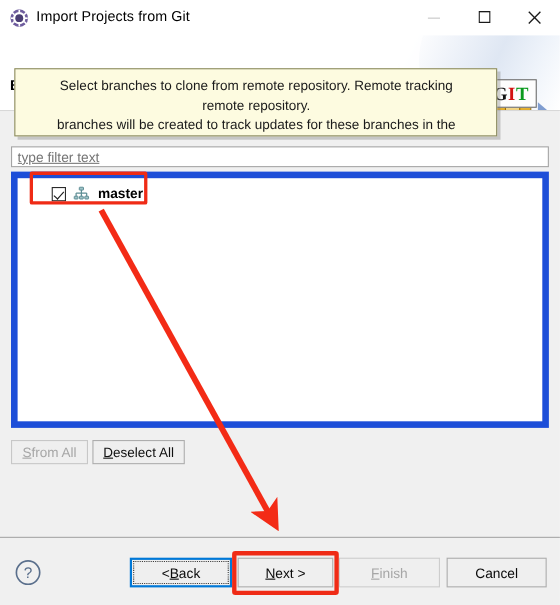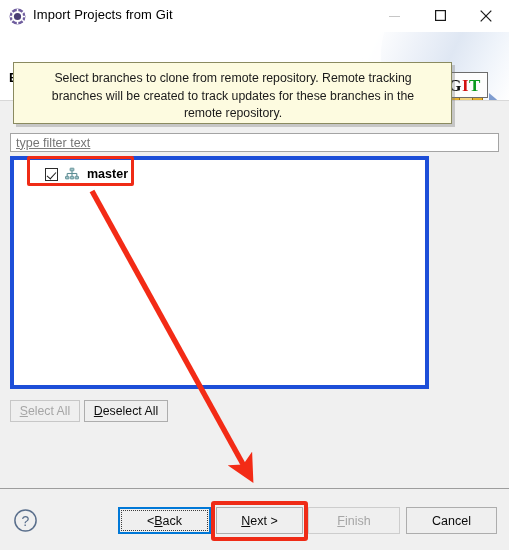--- a/index.html
+++ b/index.html
@@ -109,22 +109,22 @@
     background:#ffffff;border:1px solid #a4a4a4;box-sizing:border-box;
     font-family:"Liberation Sans","DejaVu Sans",sans-serif;
     font-size:12.5px;color:#7b7b7b;
     padding:0 0 0 5px;line-height:17px;
     outline:none;
     text-decoration:underline;
   }
 
   
   #tree{
-    position:absolute;left:10px;top:156px;width:419px;height:233px;
-    background:#ffffff;border:4px solid #1d4ed8;box-sizing:border-box;
+    position:absolute;left:10px;top:156px;width:489px;height:233px;
+    background:#ffffff;border:6px solid #1d4ed8;box-sizing:border-box;
   }
   #tree-row{
     position:absolute;left:1px;top:3px;width:200px;height:22px;
     display:flex;align-items:center;
   }
   #row-check{
     width:13px;height:13px;border:1px solid #2b2b2b;background:#ffffff;
     margin-left:30px;position:relative;box-sizing:border-box;flex:0 0 auto;
   }
   #row-check:after{
@@ -254,22 +254,22 @@
   <div id="git-logo">
     <span class="g">G</span>
       <span class="i">I</span>
       <span class="t">T</span>
   </div>
 </div>
 <div id="header-sep"></div>
 
 <div id="info-panel">
   <div class="line">Select branches to clone from remote repository. Remote tracking</div>
+  <div class="line">remote repository.</div>
   <div class="line">branches will be created to track updates for these branches in the</div>
-  <div class="line">remote repository.</div>
 </div>
 
 <input id="filter-input" type="text" placeholder="type filter text" style="">
 
 <div id="tree">
   <div id="tree-row">
     <span id="row-check"></span>
     <svg id="branch-icon" viewBox="0 0 16 14">
       <g stroke="#5d8d94" stroke-width="1.1" fill="none">
         <path d="M3.2 6.5 H12.8"></path>
@@ -284,21 +284,21 @@
         <rect x="6.3" y="9.4" width="3.4" height="2.5" rx="0.4"></rect>
         <rect x="11.1" y="9.4" width="3.4" height="2.5" rx="0.4"></rect>
       </g>
     </svg>
     <span id="row-label">master</span>
   </div>
 </div>
 
 <div class="sbtn disabled" id="btn-select-all">
   <span class="mn">S</span>
-    <span>elect All</span>
+    <span>from All</span>
 </div>
 <div class="sbtn" id="btn-deselect-all">
   <span class="mn">D</span>
     <span>eselect All</span>
 </div>
 
 <div id="bottom-sep"></div>
 <div id="bottom-bar"></div>
 
 <svg id="help-icon" viewBox="0 0 25 25">

